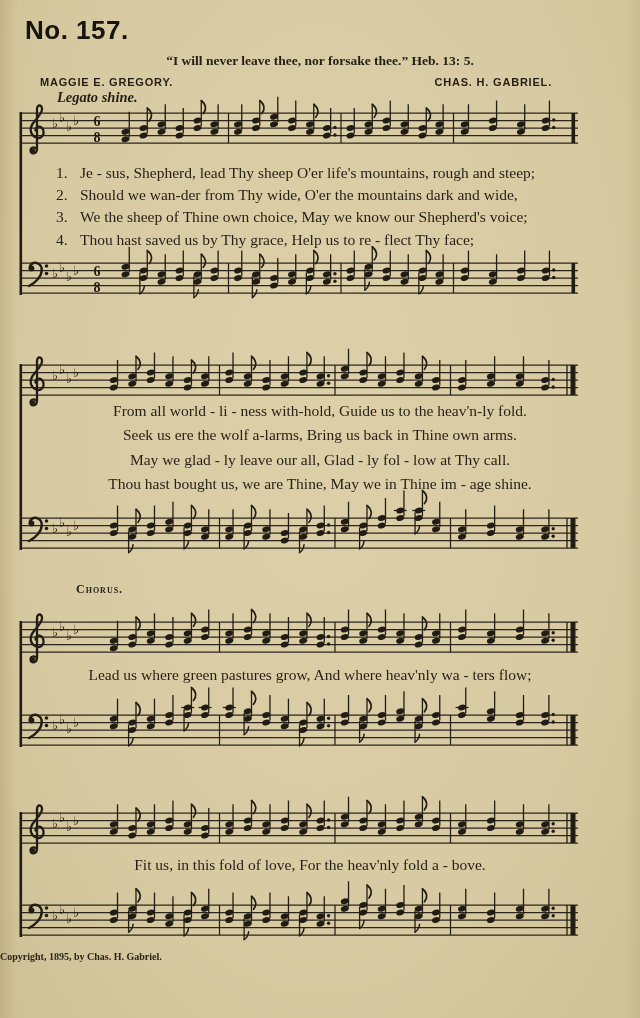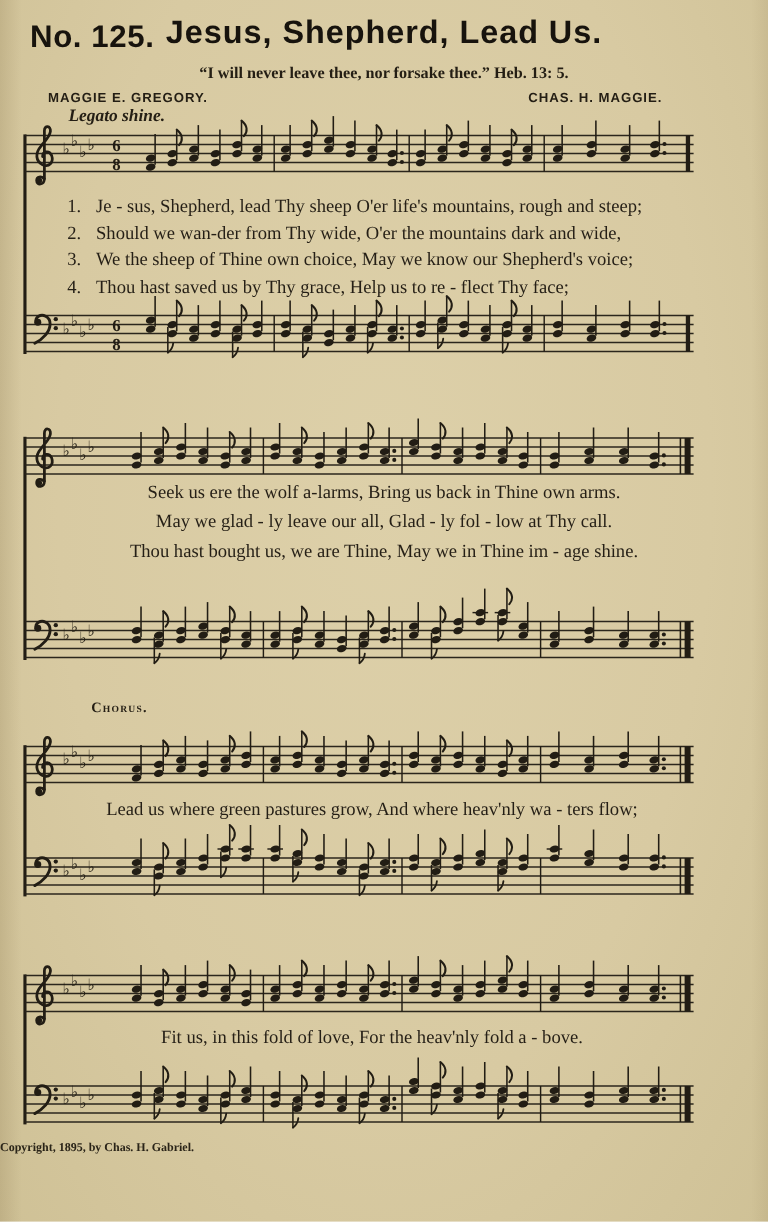--- a/index.html
+++ b/index.html
@@ -892,25 +892,24 @@
       <ellipse cx="519.8" cy="908.75" rx="4.1" ry="2.9" fill="#221d14" transform="rotate(-16 519.8 908.75)"></ellipse>
       <ellipse cx="519.8" cy="916.25" rx="4.1" ry="2.9" fill="#221d14" transform="rotate(-16 519.8 916.25)"></ellipse>
       <line x1="523.5" y1="914.25" x2="523.5" y2="888.75" stroke="#221d14" stroke-width="1.3"></line>
       <ellipse cx="545.21" cy="908.75" rx="4.1" ry="2.9" fill="#221d14" transform="rotate(-16 545.21 908.75)"></ellipse>
       <ellipse cx="545.21" cy="916.25" rx="4.1" ry="2.9" fill="#221d14" transform="rotate(-16 545.21 916.25)"></ellipse>
       <line x1="548.9100000000001" y1="914.25" x2="548.9100000000001" y2="888.75" stroke="#221d14" stroke-width="1.3"></line>
       <circle cx="553.21" cy="908.25" r="1.7" fill="#221d14"></circle>
       <circle cx="553.21" cy="915.75" r="1.7" fill="#221d14"></circle>
     </svg>
 
-  <div class="abs hymn-number">No. 125.</div>
-  <div class="abs hymn-title">Jesus, Shepherd, Lead Us.</div>
+  <div class="abs hymn-number">No. 157.</div>
   <div class="abs scripture">“I will never leave thee, nor forsake thee.” Heb. 13: 5.</div>
   <div class="abs byline-left">MAGGIE E. GREGORY.</div>
-  <div class="abs byline-right">CHAS. H. MAGGIE.</div>
+  <div class="abs byline-right">CHAS. H. GABRIEL.</div>
   <div class="abs tempo">Legato shine.</div>
 
   <div class="abs verses">
     <div class="verse-line">
       <span class="verse-num">1.</span>
       <span class="verse-text">Je - sus, Shepherd, lead Thy sheep O'er life's mountains, rough and steep;</span>
     </div>
     <div class="verse-line">
       <span class="verse-num">2.</span>
       <span class="verse-text">Should we wan-der from Thy wide, O'er the mountains dark and wide,</span>
@@ -919,20 +918,21 @@
       <span class="verse-num">3.</span>
       <span class="verse-text">We the sheep of Thine own choice, May we know our Shepherd's voice;</span>
     </div>
     <div class="verse-line">
       <span class="verse-num">4.</span>
       <span class="verse-text">Thou hast saved us by Thy grace, Help us to re - flect Thy face;</span>
     </div>
   </div>
 
   <div class="abs lyric-block">
+    <div>From all world - li - ness with-hold, Guide us to the heav'n-ly fold.</div>
     <div>Seek us ere the wolf a-larms, Bring us back in Thine own arms.</div>
     <div>May we glad - ly leave our all, Glad - ly fol - low at Thy call.</div>
     <div>Thou hast bought us, we are Thine, May we in Thine im - age shine.</div>
   </div>
 
   <div class="abs chorus-label">Chorus.</div>
   <div class="abs final-line">Fit us, in this fold of love, For the heav'nly fold a - bove.</div>
   <div class="abs chorus-line">Lead us where green pastures grow, And where heav'nly wa - ters flow;</div>
   <div class="abs copyright">Copyright, 1895, by Chas. H. Gabriel.</div>
 </div>

